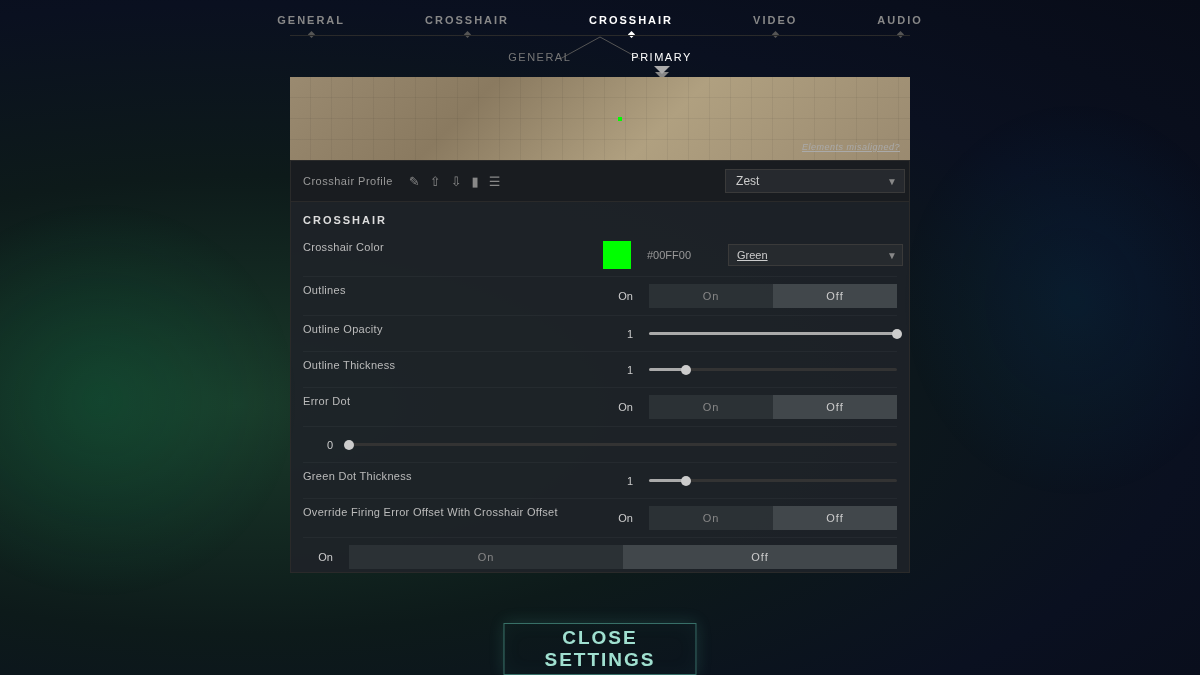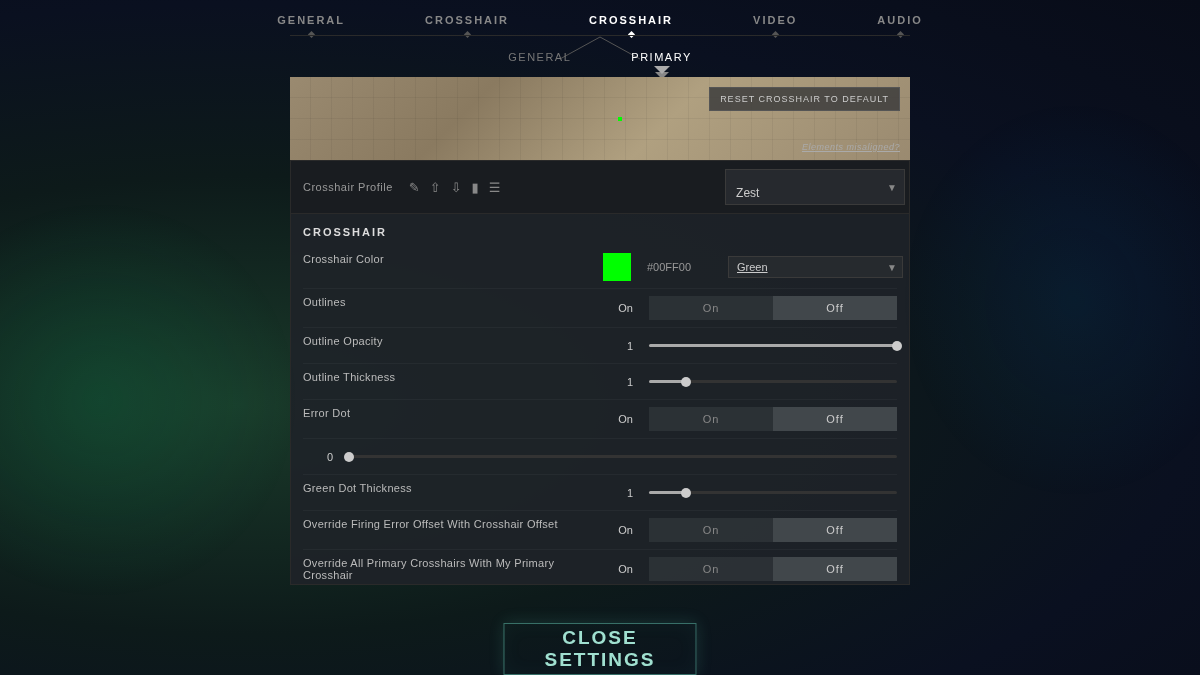--- a/index.html
+++ b/index.html
@@ -185,21 +185,21 @@
     .profile-select-wrapper {
       margin-left: auto;
       display: flex;
       align-items: center;
     }
     .profile-select {
       background: rgba(40,43,48,0.9);
       border: 1px solid #3a3a3a;
       color: #ccc;
       font-size: 12px;
-      padding: 16px 28px 4px 10px;
+      padding: 4px 28px 4px 10px;
       appearance: none;
       cursor: pointer;
       min-width: 180px;
     }
     .profile-select-arrow {
       color: #888;
       font-size: 10px;
       margin-left: -18px;
       pointer-events: none;
     }
@@ -419,21 +419,20 @@
   <div class="sub-tab active">
     <span>PRIMARY</span>
     <div style="position:absolute;bottom:-8px;left:50%;transform:translateX(-50%);width:0;height:0;border-left:7px solid transparent;border-right:7px solid transparent;border-top:7px solid #888;"></div>
   </div>
 </div>
 
 <div class="main-container">
 
   <div class="preview-area">
     <div class="crosshair-dot"></div>
-    <button class="reset-btn">RESET CROSSHAIR TO DEFAULT</button>
     <div class="elements-misaligned">
       <span>Elements misaligned?</span>
     </div>
   </div>
 
   <div class="settings-panel">
 
     <div class="profile-bar">
       <span class="profile-label">Crosshair Profile</span>
       <div class="profile-icons">
@@ -554,21 +553,20 @@
         <div class="setting-controls">
           <span class="setting-value">On</span>
           <div class="toggle-group">
             <button class="toggle-btn on">On</button>
             <button class="toggle-btn off">Off</button>
           </div>
         </div>
       </div>
 
       <div class="setting-row">
-        <span class="setting-label">Override All Primary Crosshairs With My Primary Crosshair</span>
         <div class="setting-controls">
           <span class="setting-value">On</span>
           <div class="toggle-group">
             <button class="toggle-btn on">On</button>
             <button class="toggle-btn off">Off</button>
           </div>
         </div>
       </div>
 
     </div>

